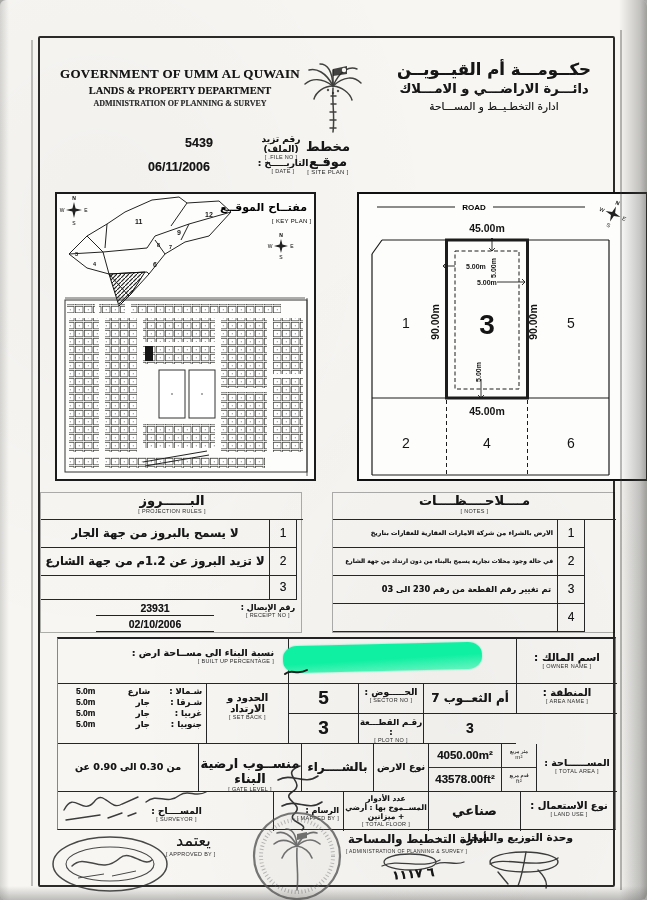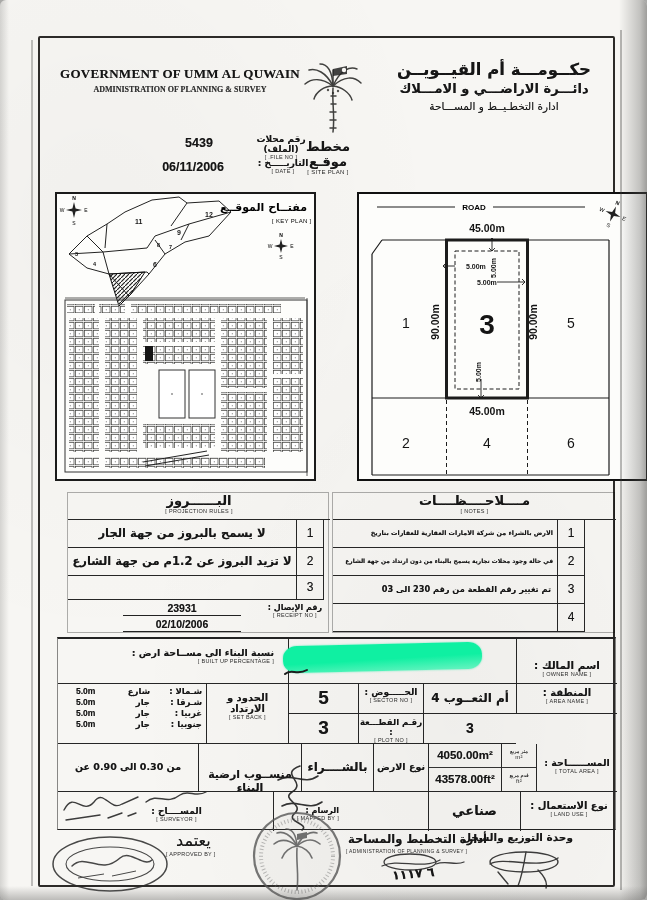--- a/index.html
+++ b/index.html
@@ -38,20 +38,21 @@
 </style>
 </head>
 <body>
 
 <div class="page">
 
   <div class="abs frame"></div>
 
   <div class="abs ctr" style="left:56px;top:66px;width:248px;">
     <div style="font-family:'Liberation Serif',serif;font-weight:bold;font-size:13px;letter-spacing:.3px;">GOVERNMENT OF UMM AL QUWAIN</div>
+    <div style="font-family:'Liberation Serif',serif;font-weight:bold;font-size:10.5px;margin-top:3px;">LANDS &amp; PROPERTY DEPARTMENT</div>
     <div style="font-family:'Liberation Serif',serif;font-weight:bold;font-size:8px;margin-top:3px;color:#333;">ADMINISTRATION OF PLANNING &amp; SURVEY</div>
   </div>
 
   <svg class="abs" style="left:300px;top:58px;" width="66" height="78" viewBox="0 0 66 78">
     <g stroke="#2d2d2b" fill="none" stroke-width="1.5" stroke-linecap="round" opacity="0.9">
       <path d="M33,74 C35,58 32,46 33,30"></path>
       <path d="M30,70 h6 M30,62 h6 M30,54 h6 M31,46 h5 M31,38 h5"></path>
       <path d="M33,28 C22,20 12,20 5,26"></path>
       <path d="M33,28 C26,14 16,10 9,12"></path>
       <path d="M33,28 C32,10 26,6 20,6"></path>
@@ -74,29 +75,29 @@
     <div style="font-weight:bold;font-size:13px;">مخطط موقـع</div>
     <div class="en" style="font-size:6px;">[ SITE PLAN ]</div>
   </div>
 
   <div class="abs ctr ar rtl" style="left:380px;top:60px;width:228px;">
     <div style="font-weight:bold;font-size:16.5px;">حكــومـــة أم القيــويــن</div>
     <div style="font-weight:bold;font-size:13px;margin-top:2px;">دائـــرة الاراضـــي و الامـــلاك</div>
     <div style="font-size:10.5px;margin-top:4px;">ادارة التخطـيــط و المســـاحة</div>
   </div>
   <div class="abs ctr ar rtl" style="left:243px;top:134px;width:76px;">
-    <div style="font-weight:bold;font-size:9px;">رقم محلات (الملف)</div>
+    <div style="font-weight:bold;font-size:9px;">رقم تزيد (الملف)</div>
     <div class="en">[ FILE NO. ]</div>
   </div>
   <div class="abs ctr" style="left:168px;top:136px;width:62px;font-weight:bold;font-size:12.5px;">5439</div>
   <div class="abs ctr ar rtl" style="left:250px;top:158px;width:66px;">
     <div style="font-weight:bold;font-size:9px;">التاريـــــخ :</div>
     <div class="en">[ DATE ]</div>
   </div>
-  <div class="abs ctr" style="left:134px;top:160px;width:90px;font-weight:bold;font-size:12.5px;text-align:right;">06/11/2006</div>
+  <div class="abs ctr" style="left:134px;top:160px;width:90px;font-weight:bold;font-size:12.5px;">06/11/2006</div>
 
   <div class="abs box" style="left:55px;top:192px;width:261px;height:289px;text-align:right;">
     <svg width="257" height="285" viewBox="0 0 257 285">
       <defs>
         <pattern id="lots" width="9" height="8" patternUnits="userSpaceOnUse">
           <rect x="0.6" y="0.6" width="7.4" height="6.2" fill="#fff" stroke="#3c3c3a" stroke-width="0.7"></rect>
           <circle cx="4.3" cy="3.7" r="0.55" fill="#555"></circle>
         </pattern>
         <pattern id="hatch" width="4" height="4" patternUnits="userSpaceOnUse">
           <path d="M0,4 L4,0" stroke="#222" stroke-width="1.2"></path>
@@ -200,21 +201,21 @@
         <text x="128" y="140" text-anchor="middle" font-size="28">3</text>
         <text x="47" y="134" text-anchor="middle" font-size="14" font-weight="normal">1</text>
         <text x="212" y="134" text-anchor="middle" font-size="14" font-weight="normal">5</text>
         <text x="47" y="254" text-anchor="middle" font-size="14" font-weight="normal">2</text>
         <text x="128" y="254" text-anchor="middle" font-size="14" font-weight="normal">4</text>
         <text x="212" y="254" text-anchor="middle" font-size="14" font-weight="normal">6</text>
       </g>
     </svg>
   </div>
 
-  <div class="abs" style="left:67px;top:492px;width:262px;height:141px;border:1px solid rgba(0,0,0,.3);">
+  <div class="abs" style="left:40px;top:492px;width:262px;height:141px;border:1px solid rgba(0,0,0,.3);">
     <div class="cell ctr ar rtl" style="left:0;top:0;width:262px;height:27px;border-bottom:1.5px solid #262626;">
       <div style="font-weight:bold;font-size:13px;line-height:15px;">البــــــروز</div>
       <div class="en">[ PROJECTION RULES ]</div>
     </div>
     <div class="cell ctr ar rtl bb" style="left:0;top:27px;width:228px;height:28px;font-weight:bold;font-size:11.5px;line-height:26px;">لا يسمح بالبروز من جهة الجار</div>
     <div class="cell ctr bb bl" style="left:228px;top:27px;width:28px;height:28px;border-right:1.5px solid #262626;font-size:12px;line-height:26px;">1</div>
     <div class="cell ctr ar rtl bb" style="left:0;top:55px;width:228px;height:28px;font-weight:bold;font-size:11.5px;line-height:26px;">لا تزيد البروز عن 1.2م من جهة الشارع</div>
     <div class="cell ctr bb bl" style="left:228px;top:55px;width:28px;height:28px;border-right:1.5px solid #262626;font-size:12px;line-height:26px;">2</div>
     <div class="cell ctr ar rtl bb" style="left:0;top:83px;width:228px;height:24px;"></div>
     <div class="cell ctr bb bl" style="left:228px;top:83px;width:28px;height:24px;border-right:1.5px solid #262626;font-size:12px;line-height:22px;">3</div>
@@ -238,35 +239,35 @@
     <div class="cell ar rtl bb" style="left:0;top:55px;width:224px;height:28px;font-weight:bold;font-size:5.9px;line-height:26px;padding-right:4px;">في حالة وجود محلات تجارية يسمح بالبناء من دون ارتداد من جهة الشارع فقط</div>
     <div class="cell ctr bb bl" style="left:224px;top:55px;width:28px;height:28px;border-right:1.5px solid #262626;font-size:12px;line-height:26px;">2</div>
     <div class="cell ar rtl bb" style="left:0;top:83px;width:224px;height:28px;font-weight:bold;font-size:8.2px;line-height:26px;padding-right:6px;">تم تغيير رقم القطعة من رقم 230 الى 03</div>
     <div class="cell ctr bb bl" style="left:224px;top:83px;width:28px;height:28px;border-right:1.5px solid #262626;font-size:12px;line-height:26px;">3</div>
     <div class="cell ar rtl bb" style="left:0;top:111px;width:224px;height:28px;"></div>
     <div class="cell ctr bb bl" style="left:224px;top:111px;width:28px;height:28px;border-right:1.5px solid #262626;font-size:12px;line-height:26px;">4</div>
   </div>
 
   <div class="abs" style="left:57px;top:637px;width:559px;height:193px;border-top:2px solid #222;border-bottom:1.6px solid #222;border-left:1px solid rgba(0,0,0,.45);border-right:1px solid rgba(0,0,0,.45);">
 
-    <div class="cell ar rtl bl bb ctr" style="left:458px;top:0;width:101px;height:45px;padding-top:20px;">
+    <div class="cell ar rtl bl bb ctr" style="left:458px;top:0;width:101px;height:45px;padding-top:12px;">
       <div style="font-weight:bold;font-size:10.5px;">اسم المالك :</div>
       <div class="en">[ OWNER NAME ]</div>
     </div>
     <div class="cell bl bb" style="left:230px;top:0;width:228px;height:45px;"></div>
     <div class="cell ar rtl bb" style="left:0;top:0;width:230px;height:45px;padding:8px 14px 0 0;text-align:right;">
       <div style="font-weight:bold;font-size:9.5px;">نسبة البناء الى مســاحة ارض :</div>
       <div class="en" style="padding-left:20px;">[ BUILT UP PERCENTAGE ]</div>
     </div>
 
     <div class="cell ar rtl bl bb ctr" style="left:458px;top:45px;width:101px;height:30px;padding-top:3px;">
       <div style="font-weight:bold;font-size:10px;">المنطقة :</div>
       <div class="en">[ AREA NAME ]</div>
     </div>
-    <div class="cell ar rtl bl bb ctr" style="left:365px;top:45px;width:93px;height:30px;font-weight:bold;font-size:12px;line-height:28px;">أم الثعــوب 4</div>
+    <div class="cell ar rtl bl bb ctr" style="left:365px;top:45px;width:93px;height:30px;font-weight:bold;font-size:12px;line-height:28px;">أم الثعــوب 7</div>
     <div class="cell ar rtl bl bb ctr" style="left:300px;top:45px;width:65px;height:30px;padding-top:3px;">
       <div style="font-weight:bold;font-size:9px;">الحـــــوض :</div>
       <div class="en">[ SECTOR NO ]</div>
     </div>
     <div class="cell bl bb ctr" style="left:230px;top:45px;width:70px;height:30px;font-weight:bold;font-size:19px;line-height:28px;">5</div>
 
     <div class="cell bl bb ctr" style="left:365px;top:75px;width:93px;height:30px;font-weight:bold;font-size:14px;line-height:28px;">3</div>
     <div class="cell ar rtl bl bb ctr" style="left:300px;top:75px;width:65px;height:30px;padding-top:3px;">
       <div style="font-weight:bold;font-size:8.5px;">رقـم القطـــعة :</div>
       <div class="en">[ PLOT NO ]</div>
@@ -313,30 +314,35 @@
     </div>
     <div class="cell ar rtl bl bb ctr" style="left:443px;top:129px;width:35px;height:24px;padding-top:4px;">
       <div style="font-size:5px;">قدم مربع</div>
       <div class="en" style="font-size:6px;">ft²</div>
     </div>
     <div class="cell bl ctr" style="left:370px;top:105px;width:73px;height:24px;border-bottom:1px solid #333;font-weight:bold;font-size:11.5px;line-height:22px;">4050.00m²</div>
     <div class="cell bl bb ctr" style="left:370px;top:129px;width:73px;height:24px;font-weight:bold;font-size:11.5px;line-height:22px;">43578.00ft²</div>
     <div class="cell ar rtl bl bb ctr" style="left:315px;top:105px;width:55px;height:48px;font-weight:bold;font-size:9.5px;line-height:46px;">نوع الارض :</div>
     <div class="cell ar rtl bl bb ctr" style="left:243px;top:105px;width:72px;height:48px;font-weight:bold;font-size:12px;line-height:46px;">بالشــــراء</div>
     <div class="cell ar rtl bl bb ctr" style="left:140px;top:105px;width:103px;height:48px;padding-top:12px;">
-      <div style="font-weight:bold;font-size:11px;margin-top:12px;">منســوب ارضية البناء</div>
+      <div style="font-weight:bold;font-size:13px;">منســوب ارضية البناء</div>
       <div class="en">[ GATE LEVEL ]</div>
     </div>
     <div class="cell ar rtl bb ctr" style="left:0;top:105px;width:140px;height:48px;font-weight:bold;font-size:9.5px;line-height:46px;">من 0.30 الى 0.90 عن الشارع</div>
 
     <div class="cell ar rtl bl ctr" style="left:462px;top:153px;width:97px;height:39px;padding-top:8px;">
       <div style="font-weight:bold;font-size:10px;">نوع الاستعمال :</div>
       <div class="en">[ LAND USE ]</div>
     </div>
     <div class="cell ar rtl bl ctr" style="left:370px;top:153px;width:92px;height:39px;font-weight:bold;font-size:13px;line-height:37px;">صناعي</div>
+    <div class="cell ar rtl bl ctr" style="left:285px;top:153px;width:85px;height:39px;padding-top:2px;">
+      <div style="font-weight:bold;font-size:7.5px;">عدد الأدوار</div>
+      <div style="font-weight:bold;font-size:7.5px;">المســموح بها : أرضي + ميزانين</div>
+      <div class="en">[ TOTAL FLOOR ]</div>
+    </div>
     <div class="cell ar rtl bl" style="left:215px;top:153px;width:70px;height:39px;padding:14px 4px 0 0;text-align:right;">
       <div style="font-weight:bold;font-size:8px;">الرسام :</div>
       <div class="en">[ MAPPED BY ]</div>
     </div>
     <div class="cell ar rtl" style="left:16px;top:153px;width:215px;height:39px;padding:14px 10px 0 0;text-align:center;">
       <div style="font-weight:bold;font-size:9px;">المســــاح :</div>
       <div class="en">[ SURVEYOR ]</div>
     </div>
   </div>
 

